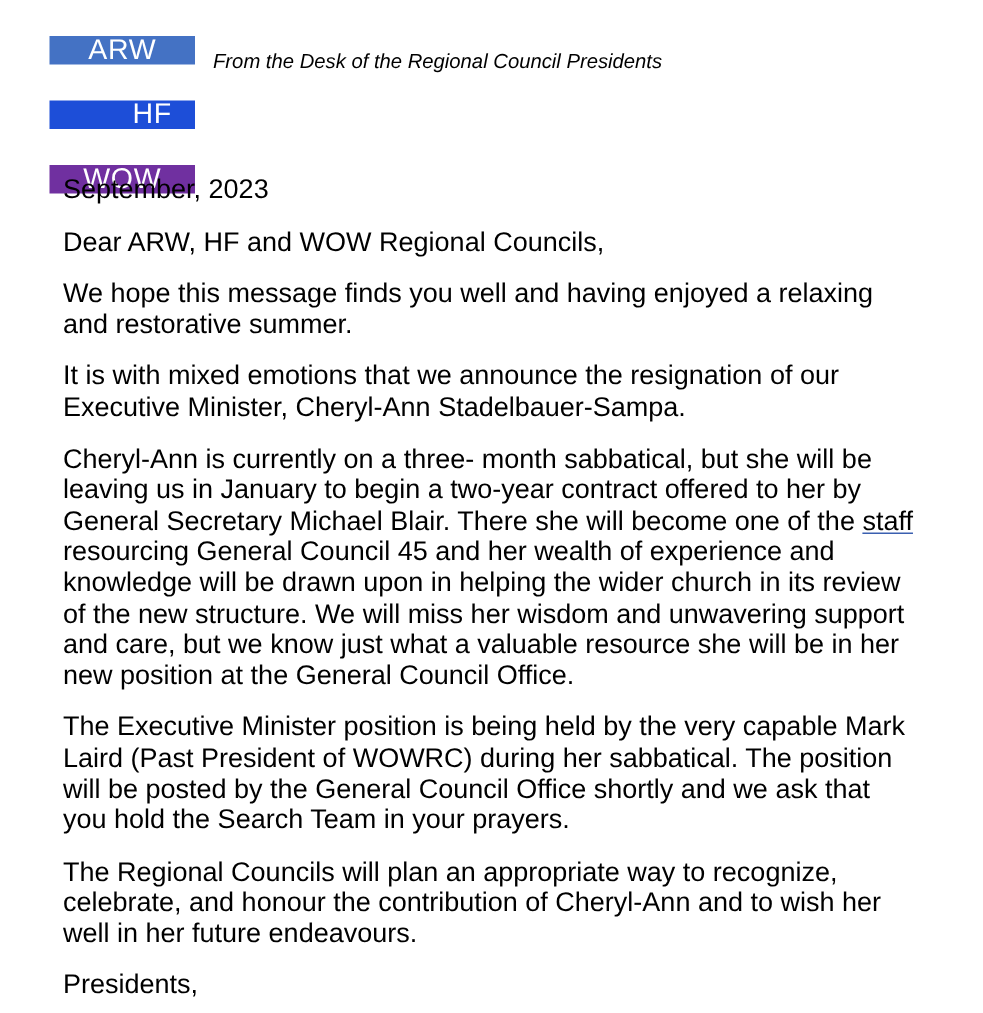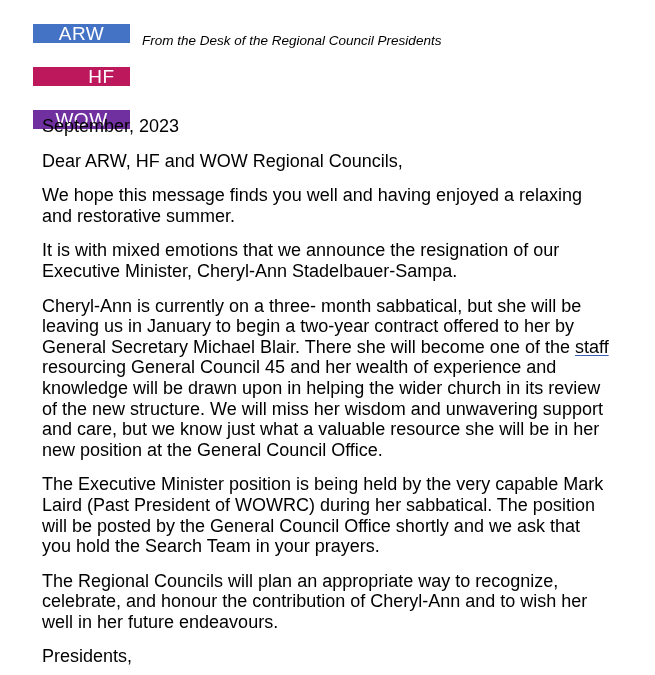--- a/index.html
+++ b/index.html
@@ -40,21 +40,21 @@
     justify-content: center;
     color: #ffffff;
     font-size: 19px;
     font-weight: 400;
     letter-spacing: 0.5px;
     line-height: 1;
     font-family: "Liberation Sans", sans-serif;
     margin-top: 24px;
   }
   .logo-band.band-arw { background: #4472C4; }
-  .logo-band.band-hf  { background: #be185d; padding-left: 40px; }
+  .logo-band.band-hf  { background: #1d4ed8; padding-left: 40px; }
   .logo-band.band-wow { background: #7030A0; }
 
   .tagline {
     position: absolute;
     left: 142px;
     top: 33px;
     font-size: 13.5px;
     font-style: italic;
     color: #000000;
     white-space: nowrap;

